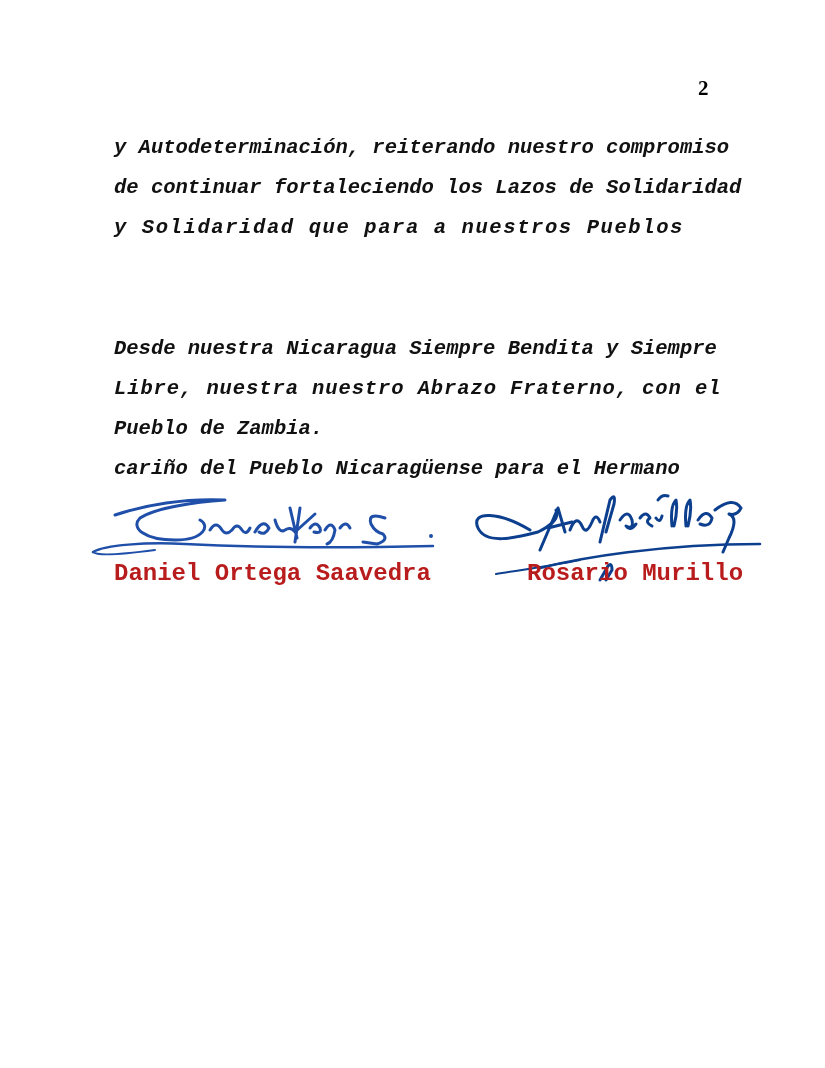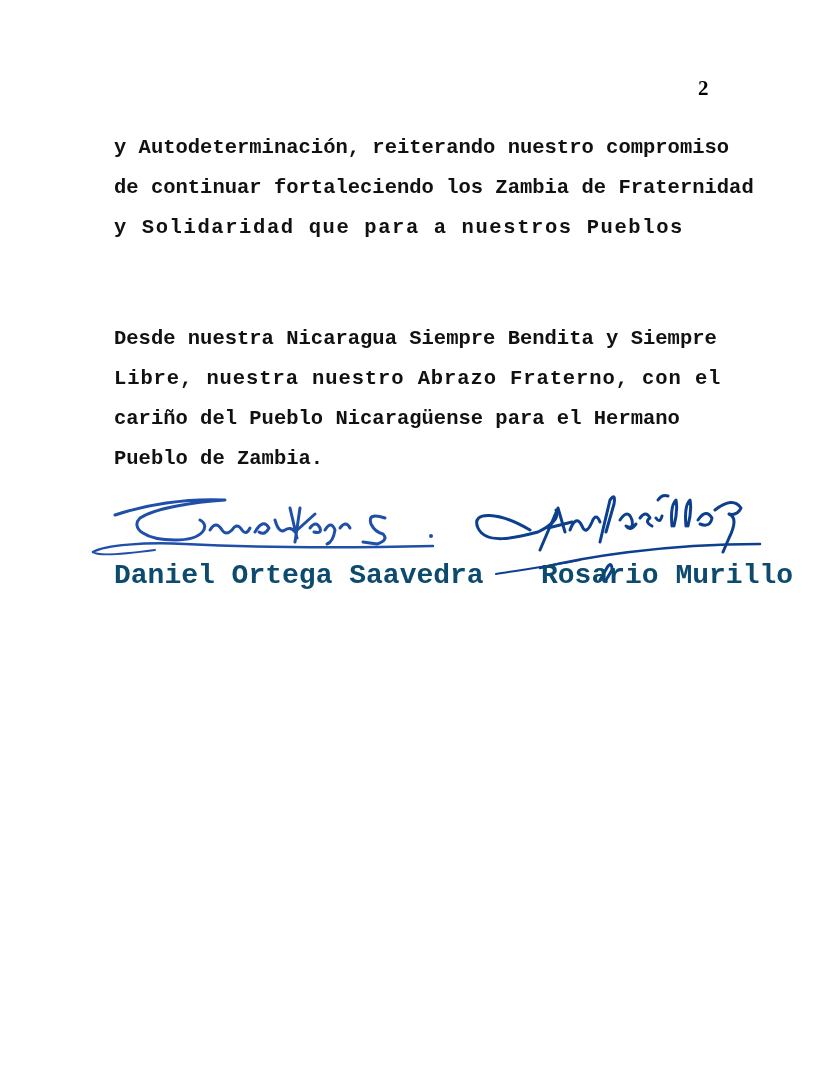--- a/index.html
+++ b/index.html
@@ -6,52 +6,52 @@
   body { width: 825px; height: 1068px; position: relative; overflow: hidden; }
   .page { position: absolute; left: 0; top: 0; width: 825px; height: 1068px; background: #fff; }
   .page-number {
     position: absolute; left: 698px; top: 76px;
     font-family: "Liberation Serif", serif; font-weight: bold; font-size: 21px; color: #000;
   }
   .para {
     position: absolute; left: 114px; width: 600px;
     font-family: "Liberation Mono", monospace; font-weight: bold; font-size: 20.5px; color: #111;
   }
-  .line { height: 40px; line-height: 40px; white-space: pre; }
+  .line { height: 40px; line-height: 40px; white-space: pre; font-style: italic; }
   .p1 { top: 128px; }
-  .p2 { top: 319px; }
+  .p2 { top: 329px; }
   .sig-name {
     position: absolute; top: 560px;
-    font-family: "Liberation Mono", monospace; font-weight: bold; font-size: 28px; color: #0c4a6e;
+    font-family: "Liberation Mono", monospace; font-weight: bold; font-size: 24px; color: #b91c1c;
     white-space: pre;
   }
   .sig-left-name { left: 114px; }
-  .sig-right-name { left: 541px; }
+  .sig-right-name { left: 527px; }
   .signature { position: absolute; }
   .sig-left { left: 85px; top: 490px; width: 360px; height: 75px; }
   .sig-right { left: 460px; top: 470px; width: 310px; height: 120px; }
 </style>
 </head>
 <body>
 
 <div class="page">
 
   <div class="page-number">2</div>
 
   <div class="para p1">
     <div class="line">y Autodeterminación, reiterando nuestro compromiso</div>
-    <div class="line">de continuar fortaleciendo los Zambia de Fraternidad</div>
+    <div class="line">de continuar fortaleciendo los Lazos de Solidaridad</div>
     <div class="line" style="letter-spacing:1.6px">y Solidaridad que para a nuestros Pueblos</div>
   </div>
 
   <div class="para p2">
     <div class="line">Desde nuestra Nicaragua Siempre Bendita y Siempre</div>
     <div class="line" style="letter-spacing:0.9px">Libre, nuestra nuestro Abrazo Fraterno, con el</div>
+    <div class="line">Pueblo de Zambia.</div>
     <div class="line">cariño del Pueblo Nicaragüense para el Hermano</div>
-    <div class="line">Pueblo de Zambia.</div>
   </div>
 
   <svg class="signature sig-left" viewBox="0 0 360 75" fill="none" stroke="#1f4fa8" stroke-width="3" stroke-linecap="round" stroke-linejoin="round">
     <path d="M30 25 C 60 15, 100 8, 140 10 C 110 12, 70 18, 55 28 C 45 38, 60 50, 90 50 C 120 50, 125 35, 115 30"></path>
     <path d="M125 40 q6 -10 12 0 q4 6 10 0 q5 -8 10 0 q4 6 8 -2"></path>
     <path d="M170 42 q8 -14 14 -4 q-4 8 -10 4"></path>
     <path d="M190 30 q4 14 10 10 q6 -4 10 2 l20 -18"></path>
     <path d="M212 48 L 205 18 M 215 18 L 210 52"></path>
     <path d="M225 38 q6 -8 10 0 q2 6 -6 4 M240 40 q6 -10 10 0 q-2 12 -8 14 M255 38 q6 -8 10 0"></path>
     <path d="M300 28 q-18 -6 -14 6 q4 8 12 10 q6 6 -6 10 l-14 -2"></path>

